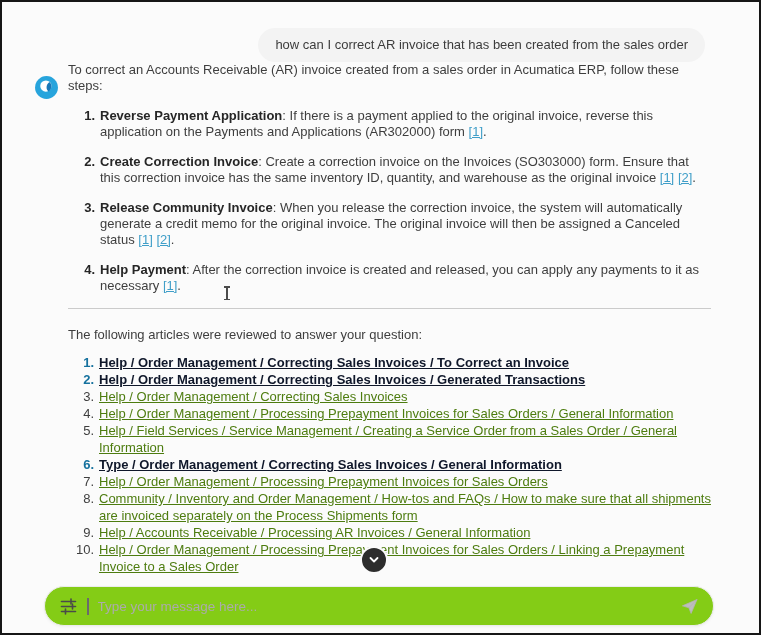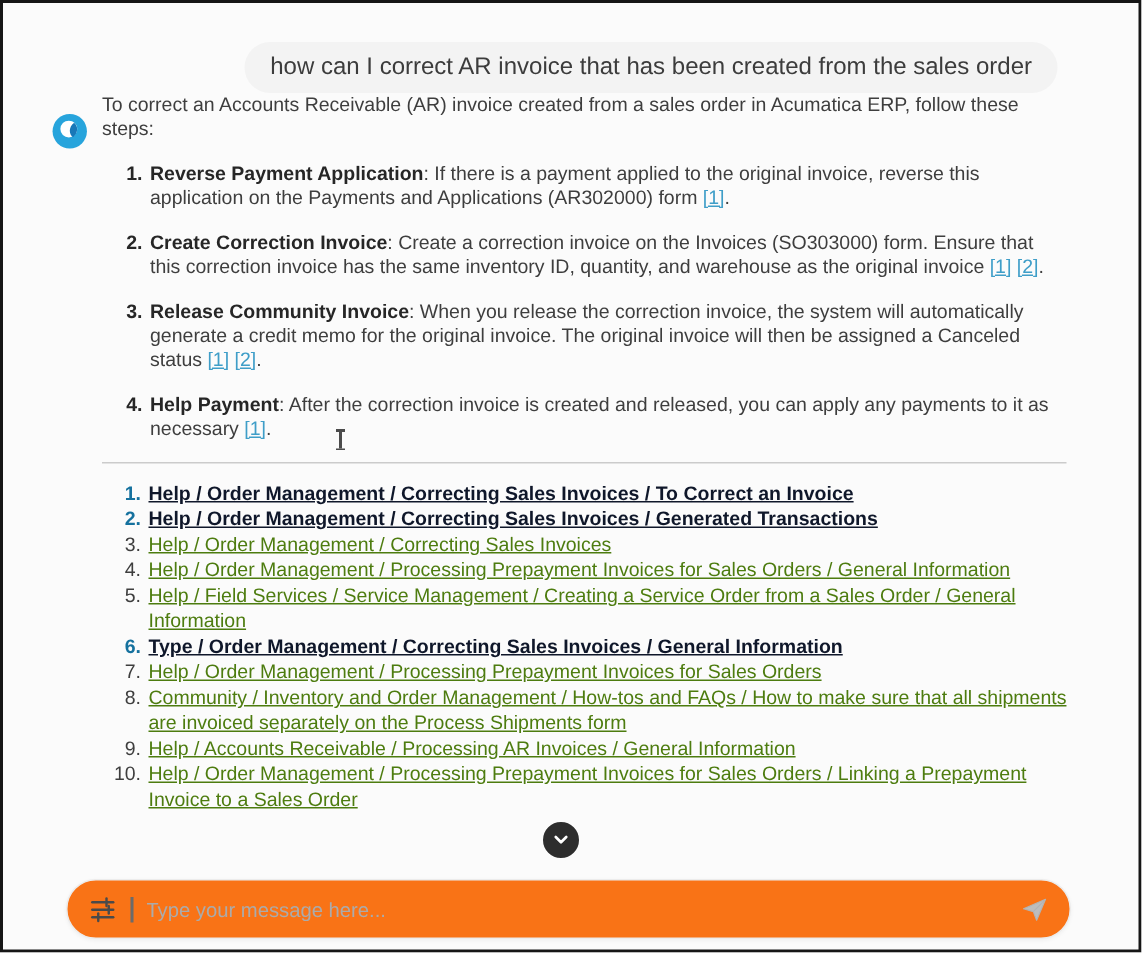--- a/index.html
+++ b/index.html
@@ -7,21 +7,21 @@
   .page {
     position:relative; width:761px; height:635px;
     border:2px solid #161616; background:#fbfbfb; overflow:hidden;
   }
   .chat { position:absolute; inset:0; padding:0 48px 0 66px; font-size:13px; color:#3e3e3e; }
 
   
   .bubble-row { display:flex; justify-content:flex-end; margin-top:26px; }
   .user-bubble {
     background:#f3f3f3; border-radius:18px; height:34px; line-height:34px;
-    padding:0 17px; color:#3c3c3c; font-size:16px; margin-right:6px; white-space:nowrap;
+    padding:0 17px; color:#3c3c3c; font-size:13px; margin-right:6px; white-space:nowrap;
   }
 
   
   .avatar { position:absolute; left:32px; top:73px; width:25px; height:25px; }
   .intro { line-height:16px; }
   .steps { margin:14px 0 0 14px; }
   .step { display:grid; grid-template-columns:13px 1fr; column-gap:5px; margin-bottom:14px; line-height:16px; }
   .step .num { text-align:right; font-weight:700; color:#262626; }
   .step b { color:#262626; }
   .closing { margin-top:15px; line-height:16px; }
@@ -40,21 +40,21 @@
   
   .scroll-btn {
     position:absolute; left:358px; top:544px; width:28px; height:28px;
     background:#2d2d2d; border-radius:50%; border:2px solid #fbfbfb;
     display:flex; align-items:center; justify-content:center; cursor:pointer; z-index:6;
   }
 
   
   .composer {
     position:absolute; left:42px; right:45px; top:584px; height:40px;
-    background:#f97316; border:1px solid #ececec; border-radius:20px;
+    background:#84cc16; border:1px solid #ececec; border-radius:20px;
     display:flex; align-items:center; padding:0 14px; gap:9px; z-index:5;
     box-shadow:0 1px 3px rgba(0,0,0,0.05);
   }
   .composer input {
     flex:1; border:none; outline:none; background:transparent;
     font-family:"Liberation Sans", sans-serif; font-size:13.5px; color:#3e3e3e;
   }
   .composer input::placeholder { color:#ababab; }
   .caret { width:1.5px; height:17px; background:#6b6b6b; }
 
@@ -91,20 +91,21 @@
         </div>
         <div class="step">
           <span class="num">4.</span>
           <span><b>Help Payment</b>: After the correction invoice is created and released, you can apply any payments to it as necessary <a class="cite" href="#">[1]</a>.</span>
         </div>
       </div>
 
 
     <div class="divider"></div>
 
+    <p class="articles-heading">The following articles were reviewed to answer your question:</p>
 
     <div class="articles">
         <div class="article bold">
           <span class="num">1.</span>
           <a class="artlink" href="#">Help / Order Management / Correcting Sales Invoices / To Correct an Invoice</a>
         </div>
         <div class="article bold">
           <span class="num">2.</span>
           <a class="artlink" href="#">Help / Order Management / Correcting Sales Invoices / Generated Transactions</a>
         </div>

